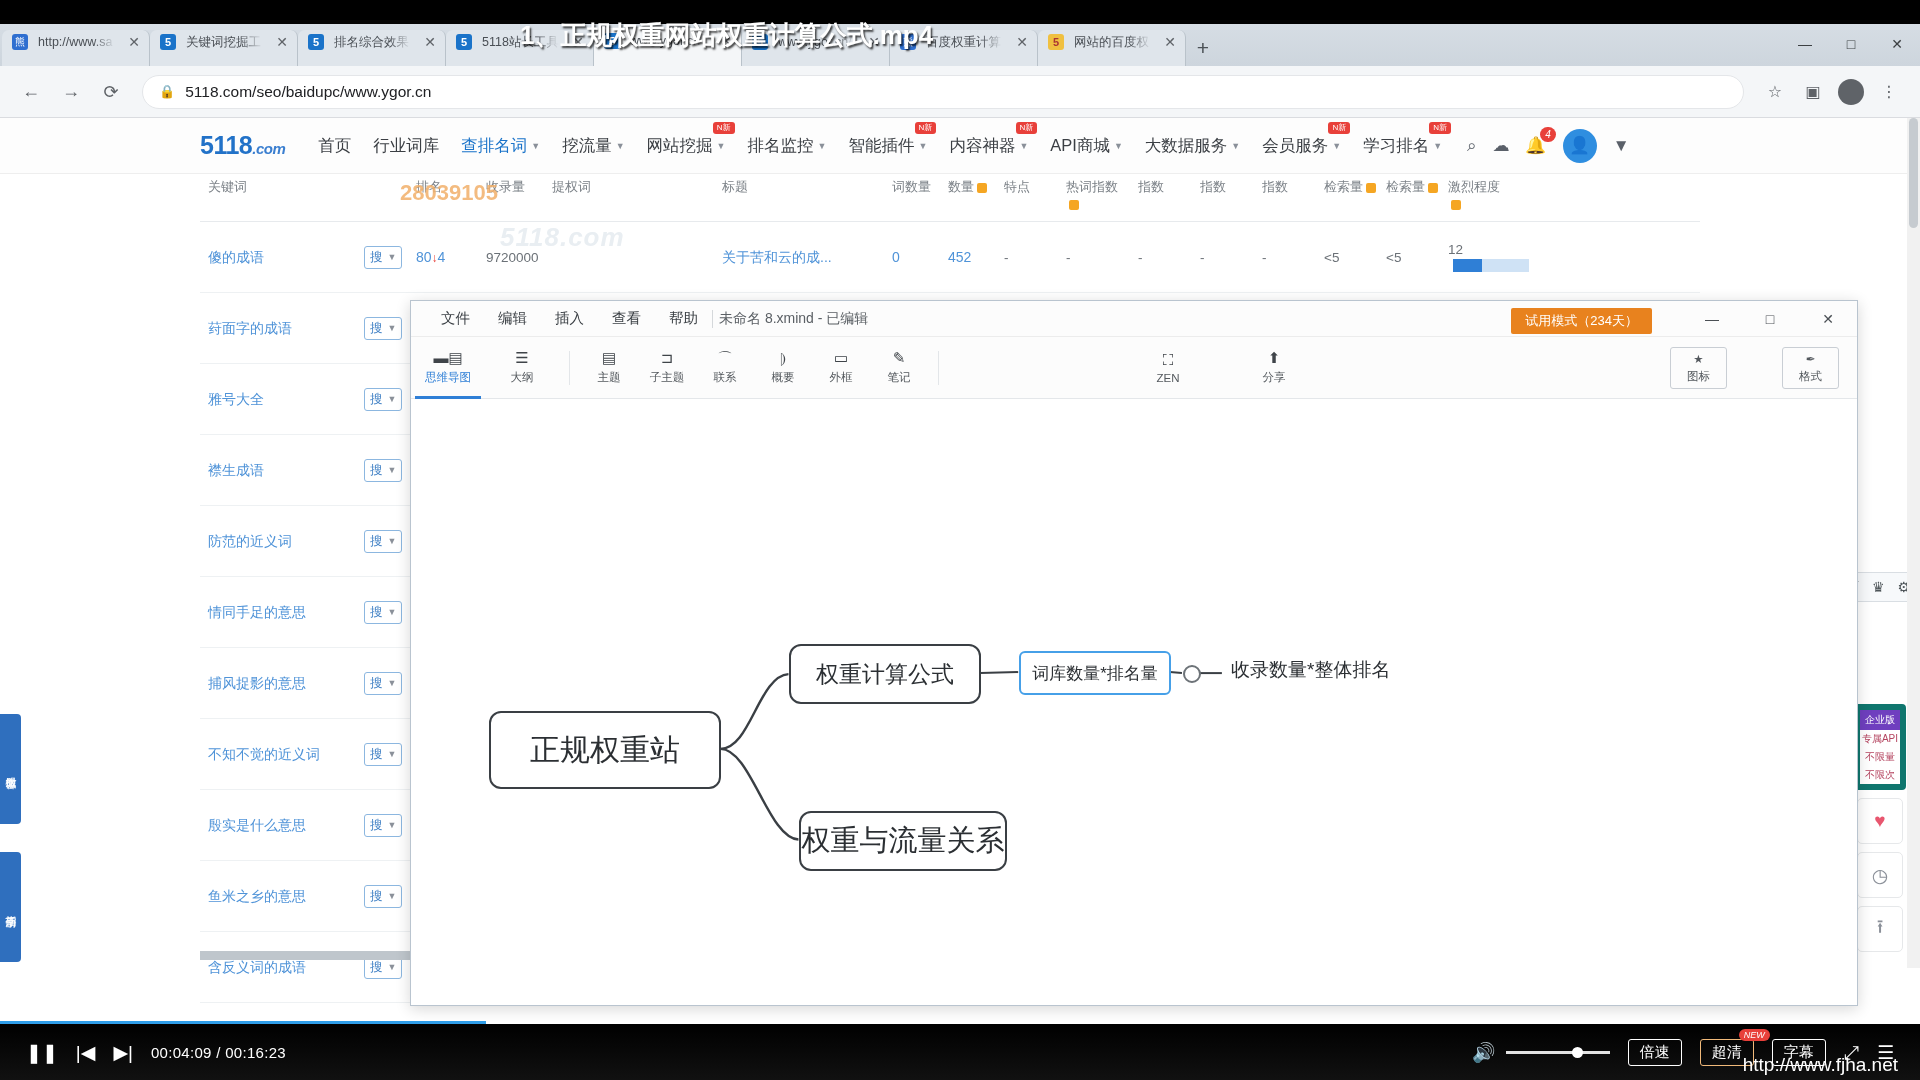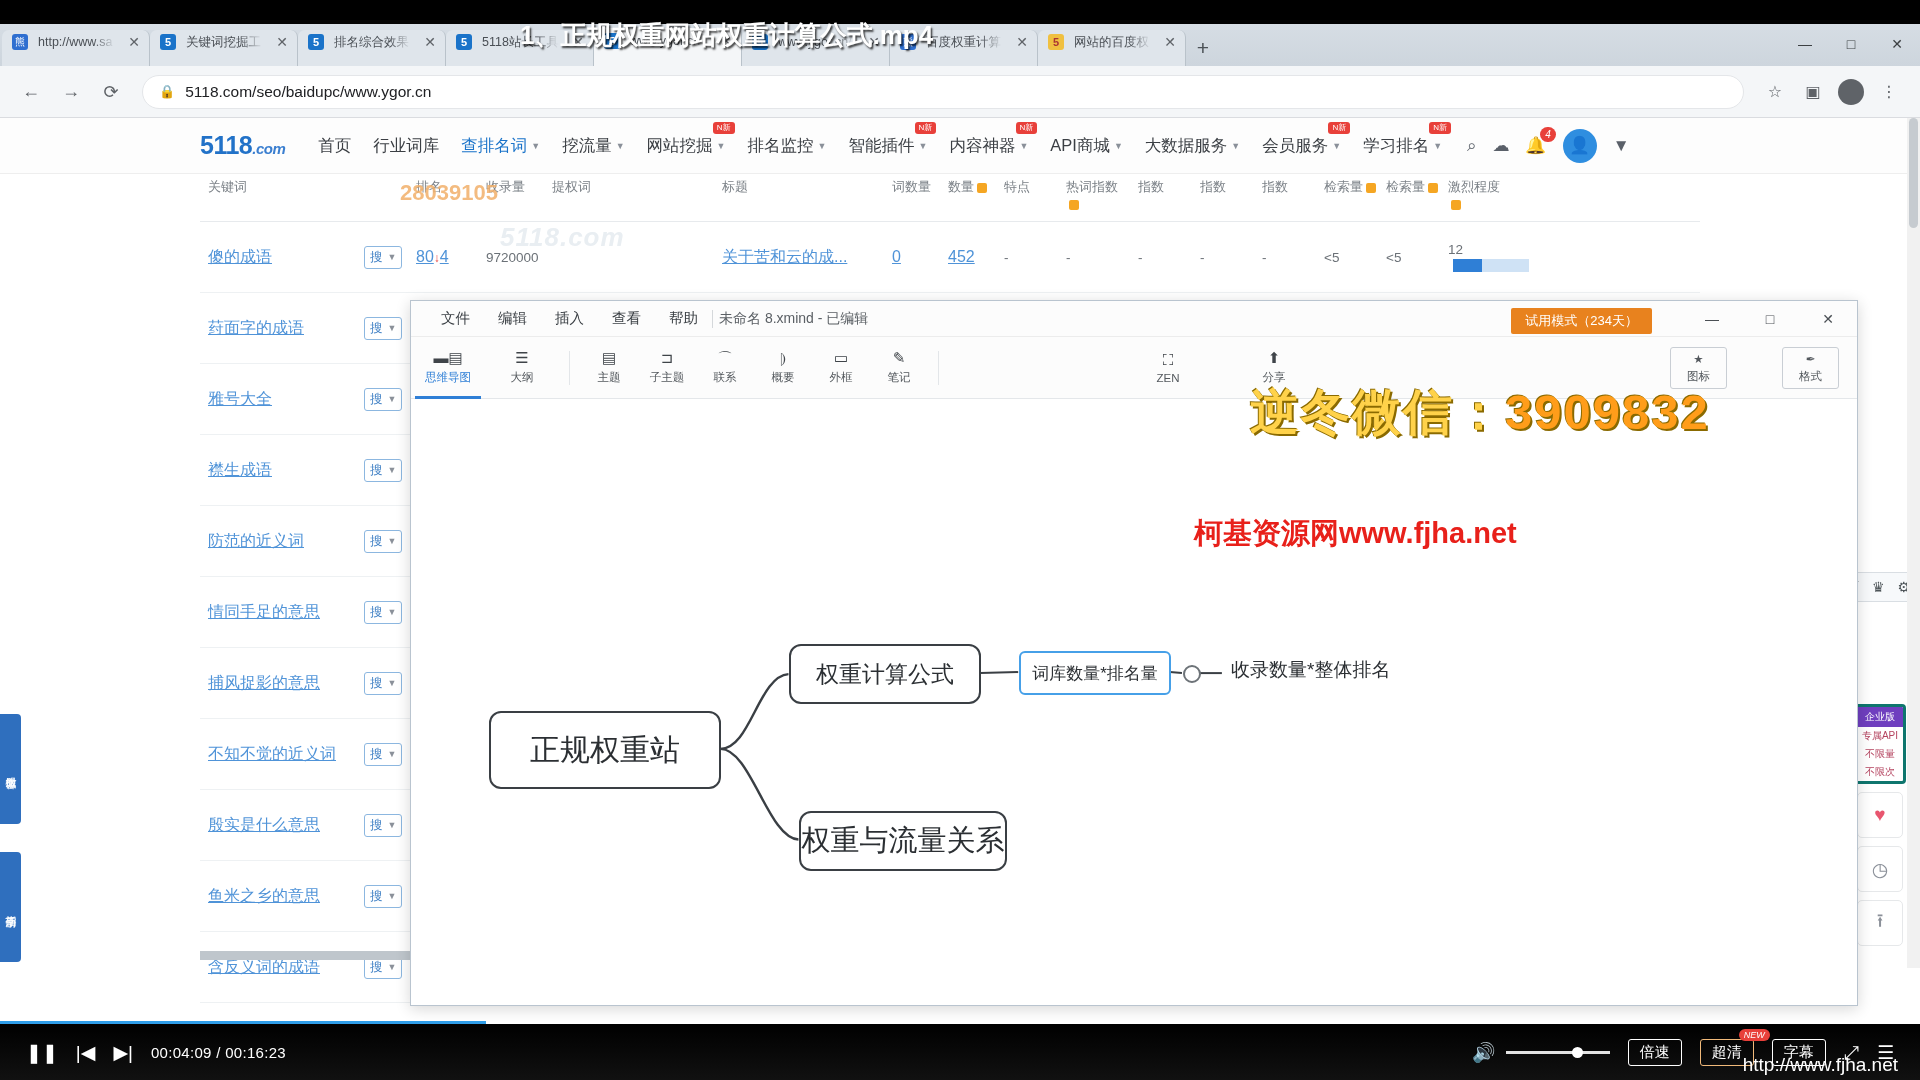--- a/index.html
+++ b/index.html
@@ -157,21 +157,21 @@
   .kt-head > div { padding-left: 8px; position: relative; }
   .sortmark {
     display: inline-block; width: 10px; height: 10px; margin-left: 3px;
     background: #f5a623; border-radius: 2px; vertical-align: middle;
   }
   .krow {
     display: flex; align-items: center; height: 71px;
     border-bottom: 1px solid #eef1f3;
   }
   .krow > div { padding-left: 8px; }
-  .klink { color: #4f93d8; text-decoration: underline; font-size: 16px; line-height: 1.45; }
+  .klink { color: #4f93d8; font-size: 14px; line-height: 1.45; }
   .searchbtn {
     display: inline-flex; align-items: center; gap: 5px;
     border: 1px solid #8cb7e0; color: #3e7fc4; background: #fff;
     font-size: 12.5px; padding: 2px 5px; border-radius: 3px; margin-left: 6px;
   }
   .c-kw   { width: 150px; }
   .c-btn  { width: 58px; }
   .c-rank { width: 62px; }
   .c-idx  { width: 66px; margin-left: 8px; }
   .c-title{ width: 170px; }
@@ -201,21 +201,21 @@
     writing-mode: vertical-rl; text-align: center;
     padding: 10px 2px; border-radius: 0 4px 4px 0; line-height: 1.6;
   }
 
   
   .rrail {
     position: absolute; right: 14px; top: 680px;
     width: 52px; display: flex; flex-direction: column; gap: 8px; align-items: center;
   }
   .rcard {
-    width: 52px; background: #fff; border: 3px solid #0f766e;
+    width: 52px; background: #fff; border: 6px solid #0f766e;
     border-radius: 4px; overflow: hidden; text-align: center;
   }
   .rcard .rhead {
     background: #6f3fbf; color: #fff; font-size: 10px; padding: 3px 0;
   }
   .rcard .rline { font-size: 10px; color: #b4435f; padding: 2px 0; }
   .rbtn {
     width: 46px; height: 46px; background: #fff; border: 1px solid #e6e8ea;
     border-radius: 5px; display: flex; align-items: center; justify-content: center;
     font-size: 19px; color: #8b9099;
@@ -755,24 +755,20 @@
 
         <div class="node node-root">正规权重站</div>
         <div class="node node-b1">权重计算公式</div>
         <div class="node node-b2">权重与流量关系</div>
         <div class="node-sel">词库数量*排名量</div>
         <div class="collapse-dot"></div>
         <div class="node-leaf">收录数量*整体排名</div>
       </div>
     </div>
 
-    <div class="wx-line">
-      <span>逆冬微信：</span><span class="num">3909832</span>
-    </div>
-    <div class="kj-line">柯基资源网www.fjha.net</div>
 
   </div>
 
   <div class="vid-title">1、正规权重网站权重计算公式.mp4</div>
 
   <div class="letter-bot"></div>
   <div class="progress-track">
     <div class="progress-fill"></div>
   </div>
   <div class="player">

